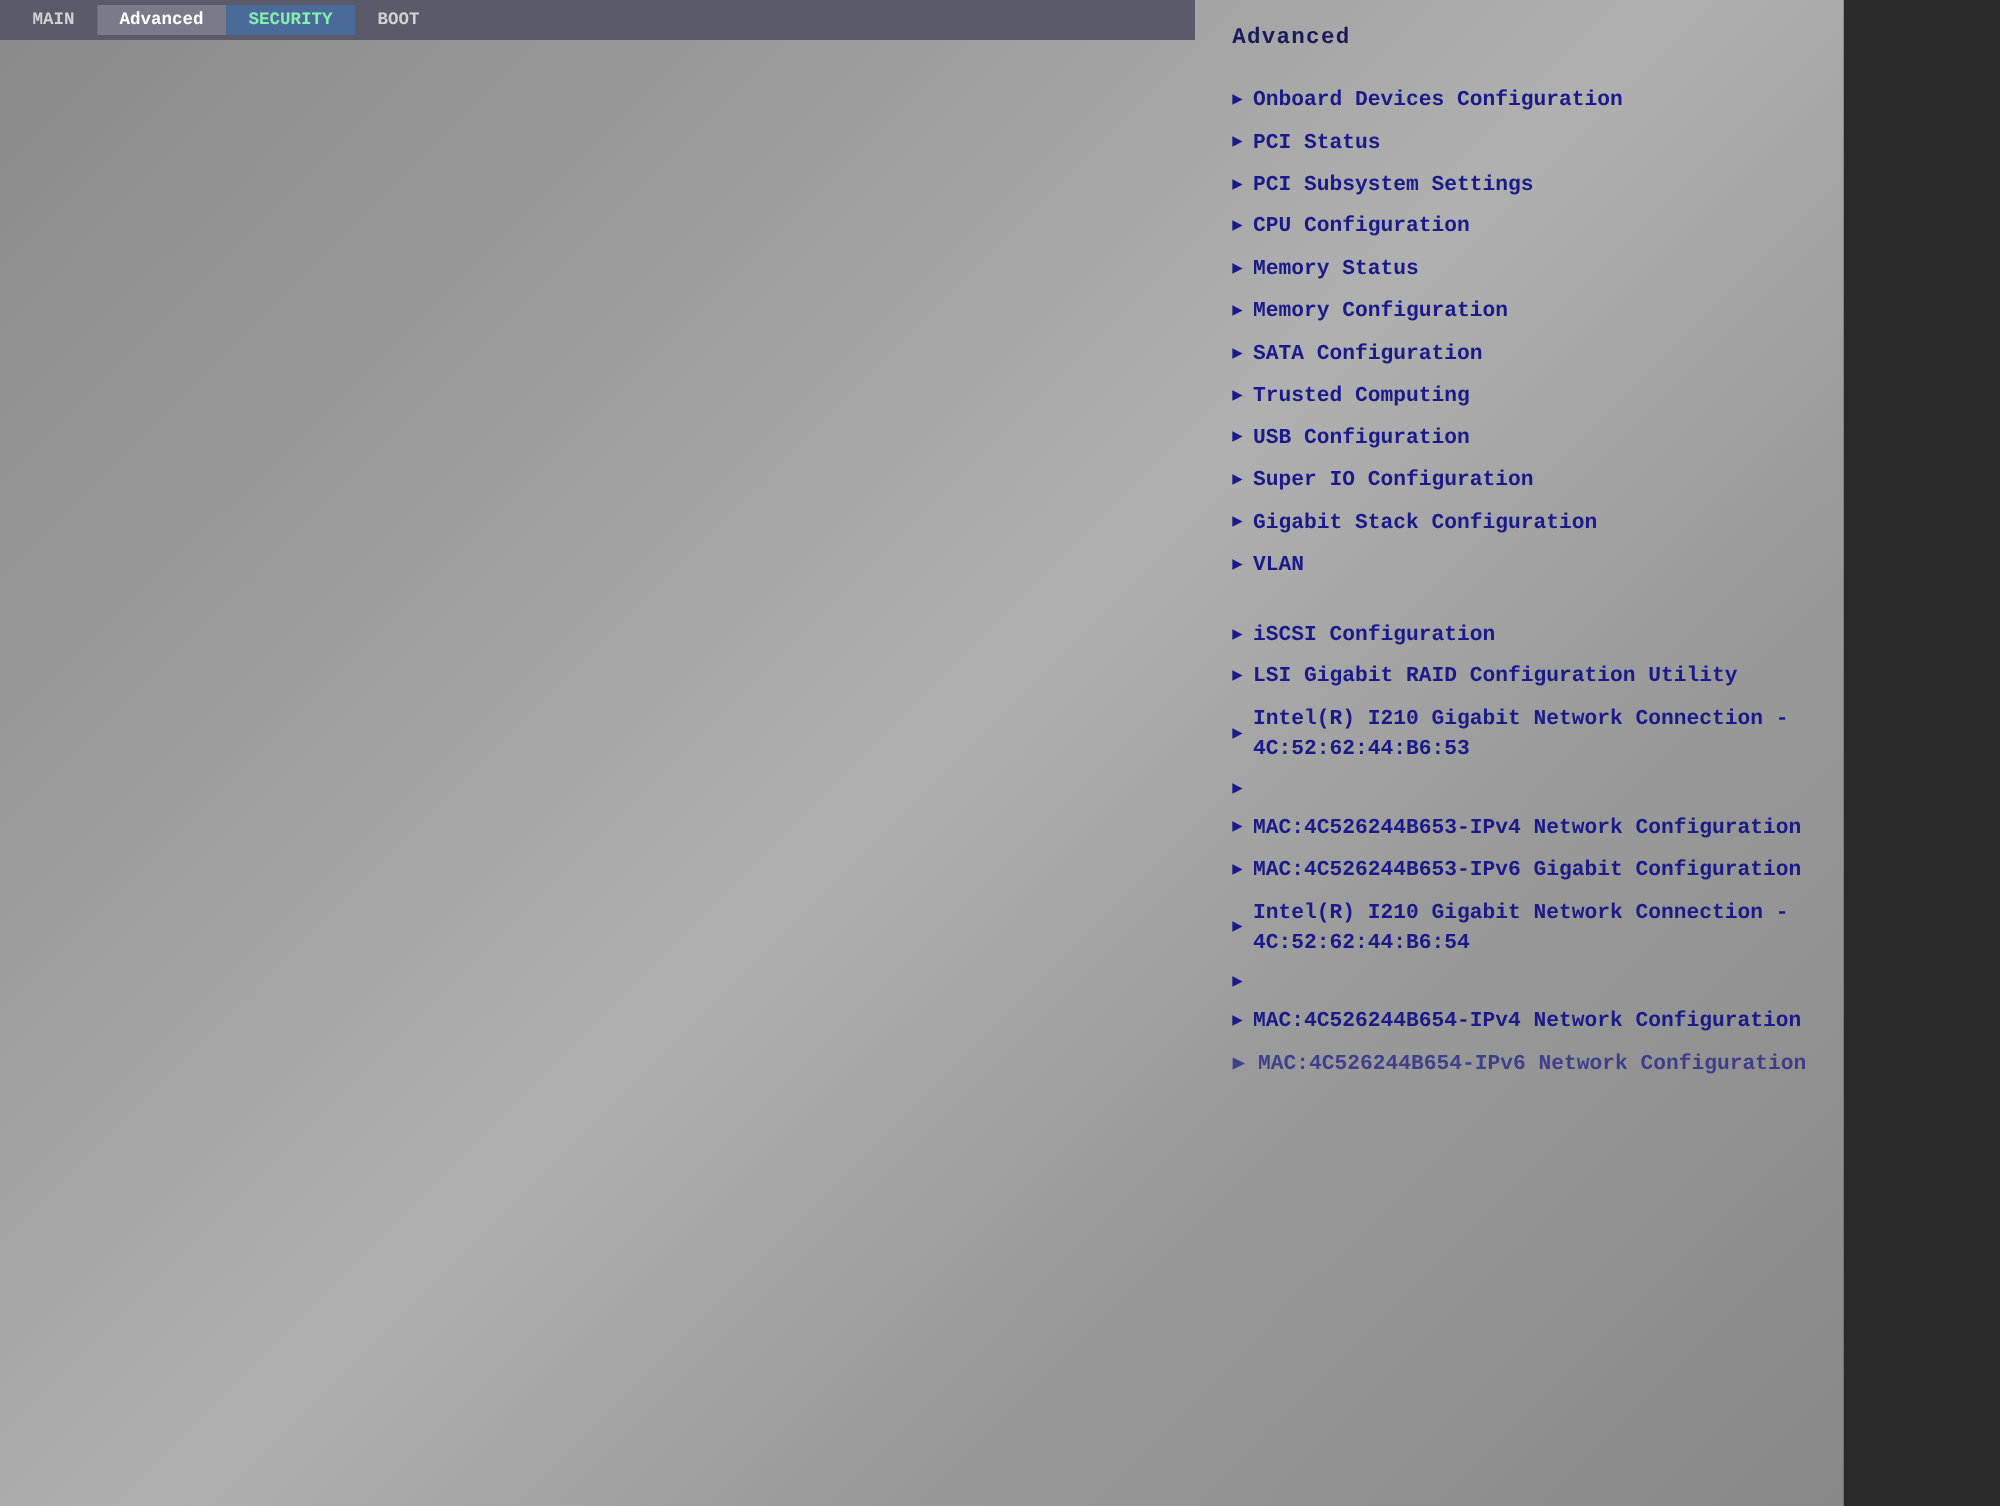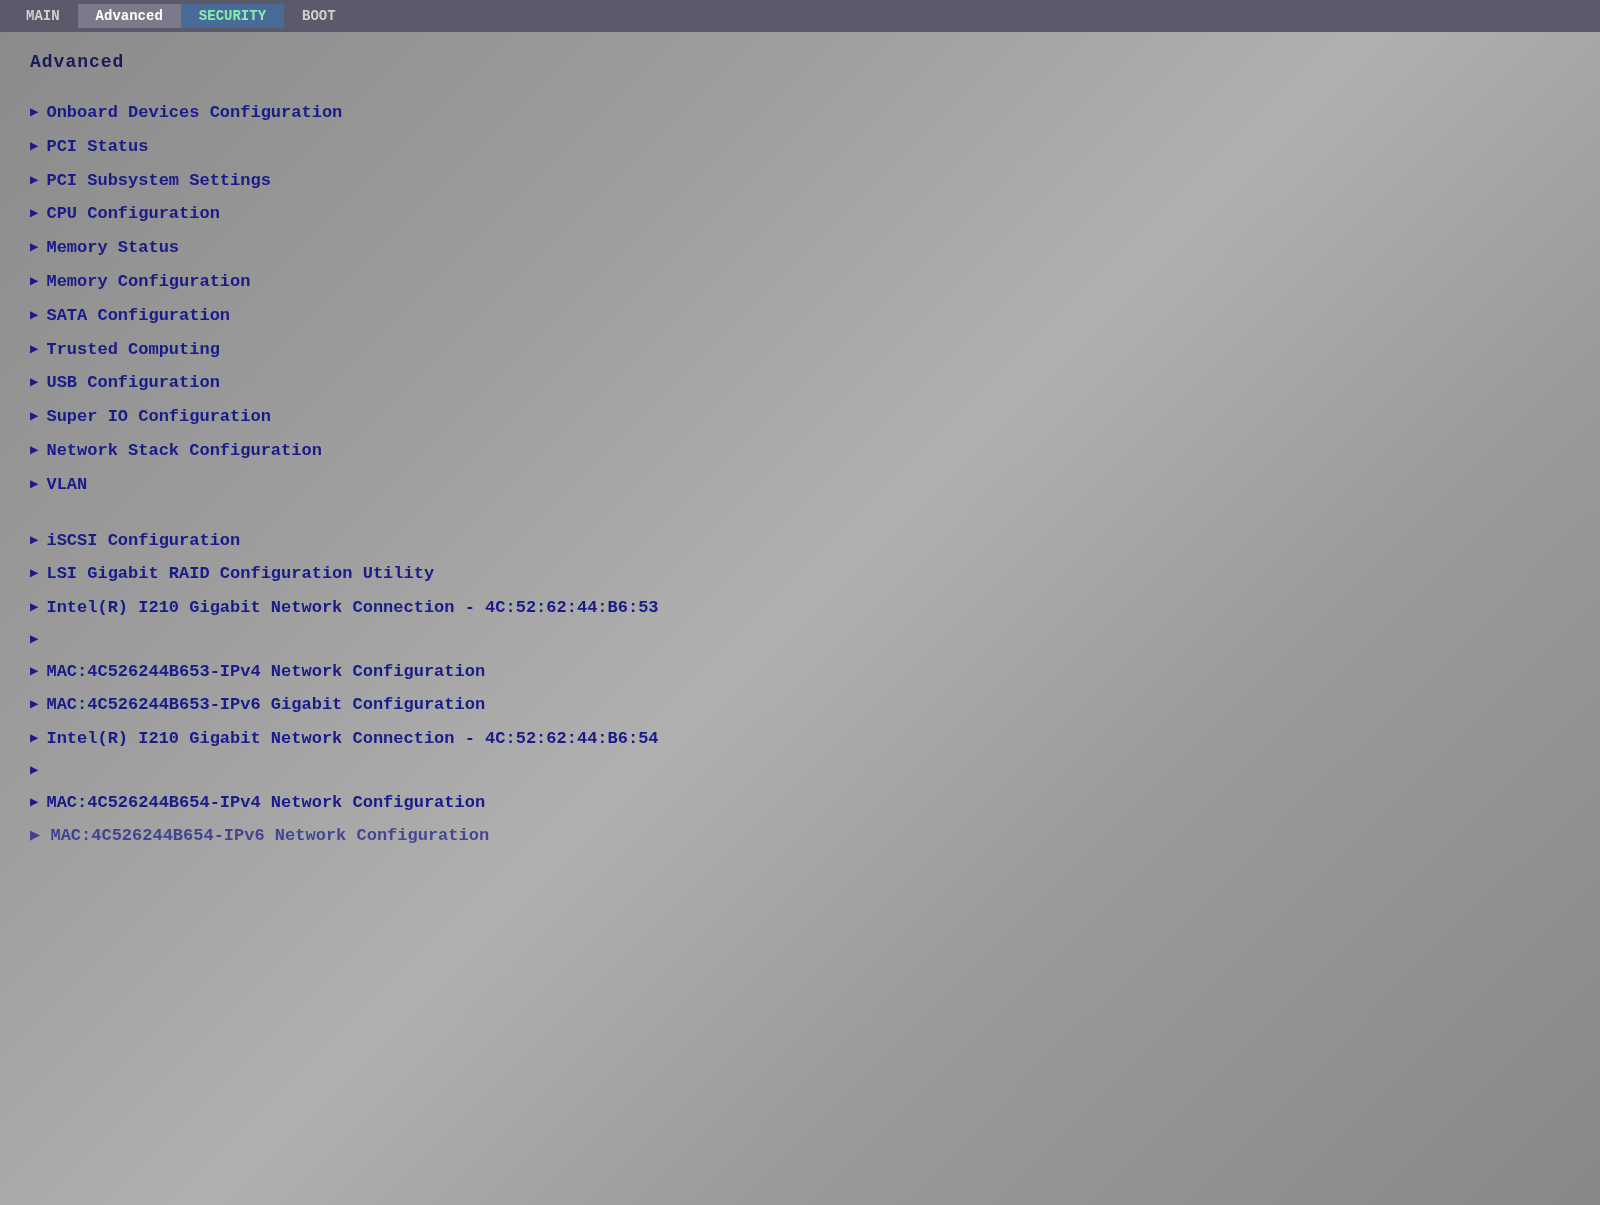--- a/index.html
+++ b/index.html
@@ -10,25 +10,25 @@
 
     body {
       width: 1600px;
       height: 1205px;
       background-color: #2a2a2a;
       font-family: 'Courier New', Courier, monospace;
       overflow: hidden;
     }
 
     .screen {
-      width: 1600px;
+      width: 1475px;
       height: 1205px;
       background: linear-gradient(135deg, #8a8a8a 0%, #9e9e9e 30%, #b0b0b0 50%, #9a9a9a 70%, #888888 100%);
       display: flex;
-      flex-direction: column;
+      flex-direction: row;
       position: relative;
     }
 
     
     .top-menubar {
       width: 100%;
       height: 32px;
       background-color: #5a5a6a;
       display: flex;
       align-items: center;
@@ -179,21 +179,21 @@
         <li class="menu-list-item">
           <span class="arrow">▶</span>
           <span class="item-label">USB Configuration</span>
         </li>
         <li class="menu-list-item">
           <span class="arrow">▶</span>
           <span class="item-label">Super IO Configuration</span>
         </li>
         <li class="menu-list-item">
           <span class="arrow">▶</span>
-          <span class="item-label">Network Stack Configuration</span>
+          <span class="item-label">Gigabit Stack Configuration</span>
         </li>
         <li class="menu-list-item">
           <span class="arrow">▶</span>
           <span class="item-label">VLAN</span>
         </li>
       </ul>
 
       <div class="spacer"></div>
 
       <ul class="menu-list">

